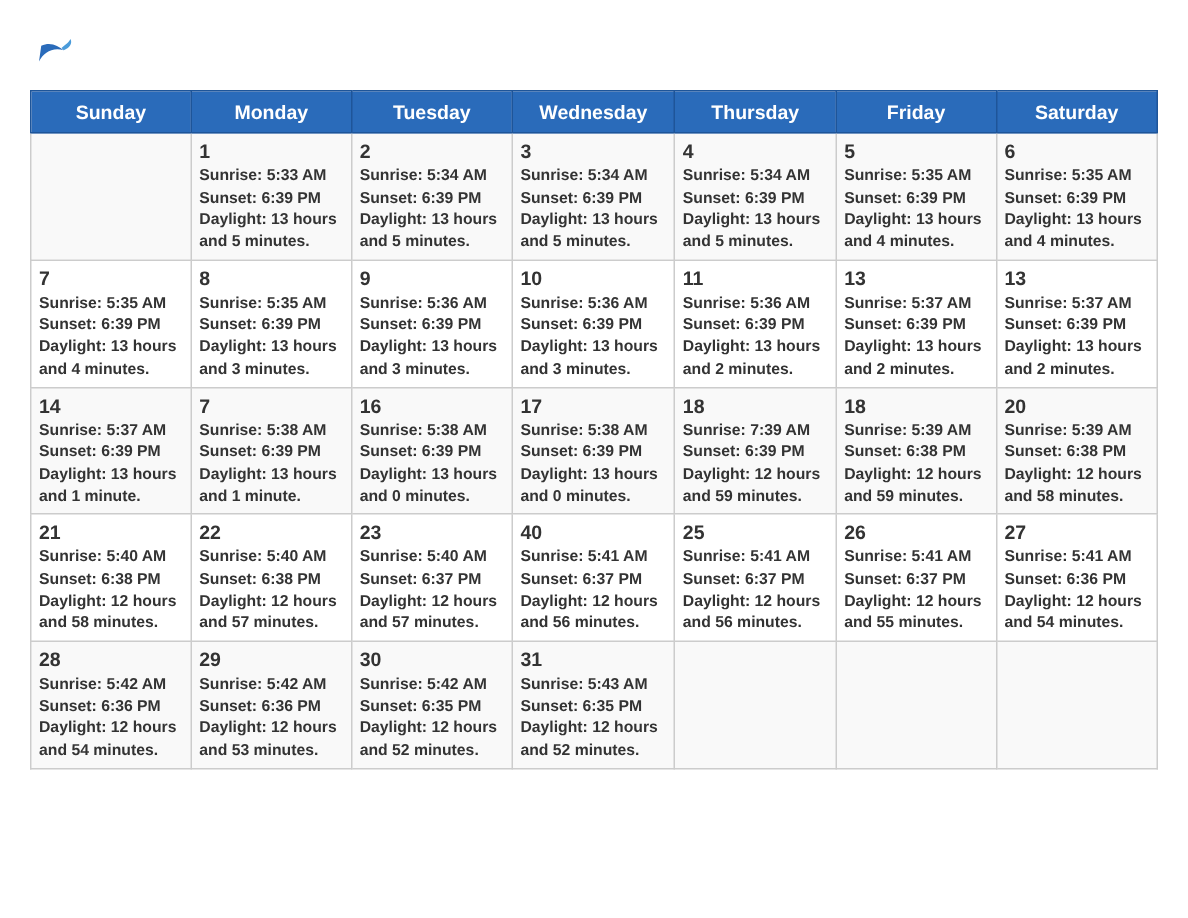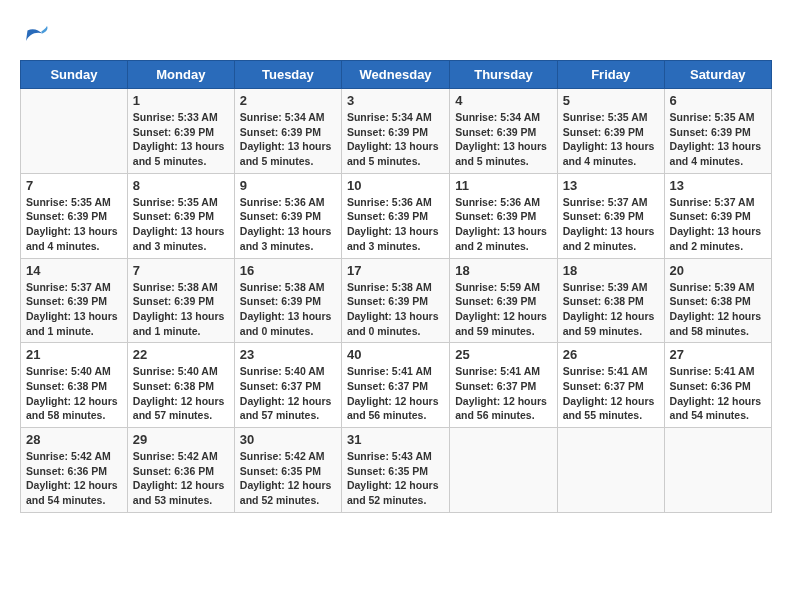--- a/index.html
+++ b/index.html
@@ -221,21 +221,21 @@
 Daylight: 13 hours and 0 minutes.</div>
         </td>
         <td>
           <span class="day-number">17</span>
           <div class="day-info">Sunrise: 5:38 AM
 Sunset: 6:39 PM
 Daylight: 13 hours and 0 minutes.</div>
         </td>
         <td>
           <span class="day-number">18</span>
-          <div class="day-info">Sunrise: 5:59 AM
+          <div class="day-info">Sunrise: 7:39 AM
 Sunset: 6:39 PM
 Daylight: 12 hours and 59 minutes.</div>
         </td>
         <td>
           <span class="day-number">18</span>
           <div class="day-info">Sunrise: 5:39 AM
 Sunset: 6:38 PM
 Daylight: 12 hours and 59 minutes.</div>
         </td>
         <td>

